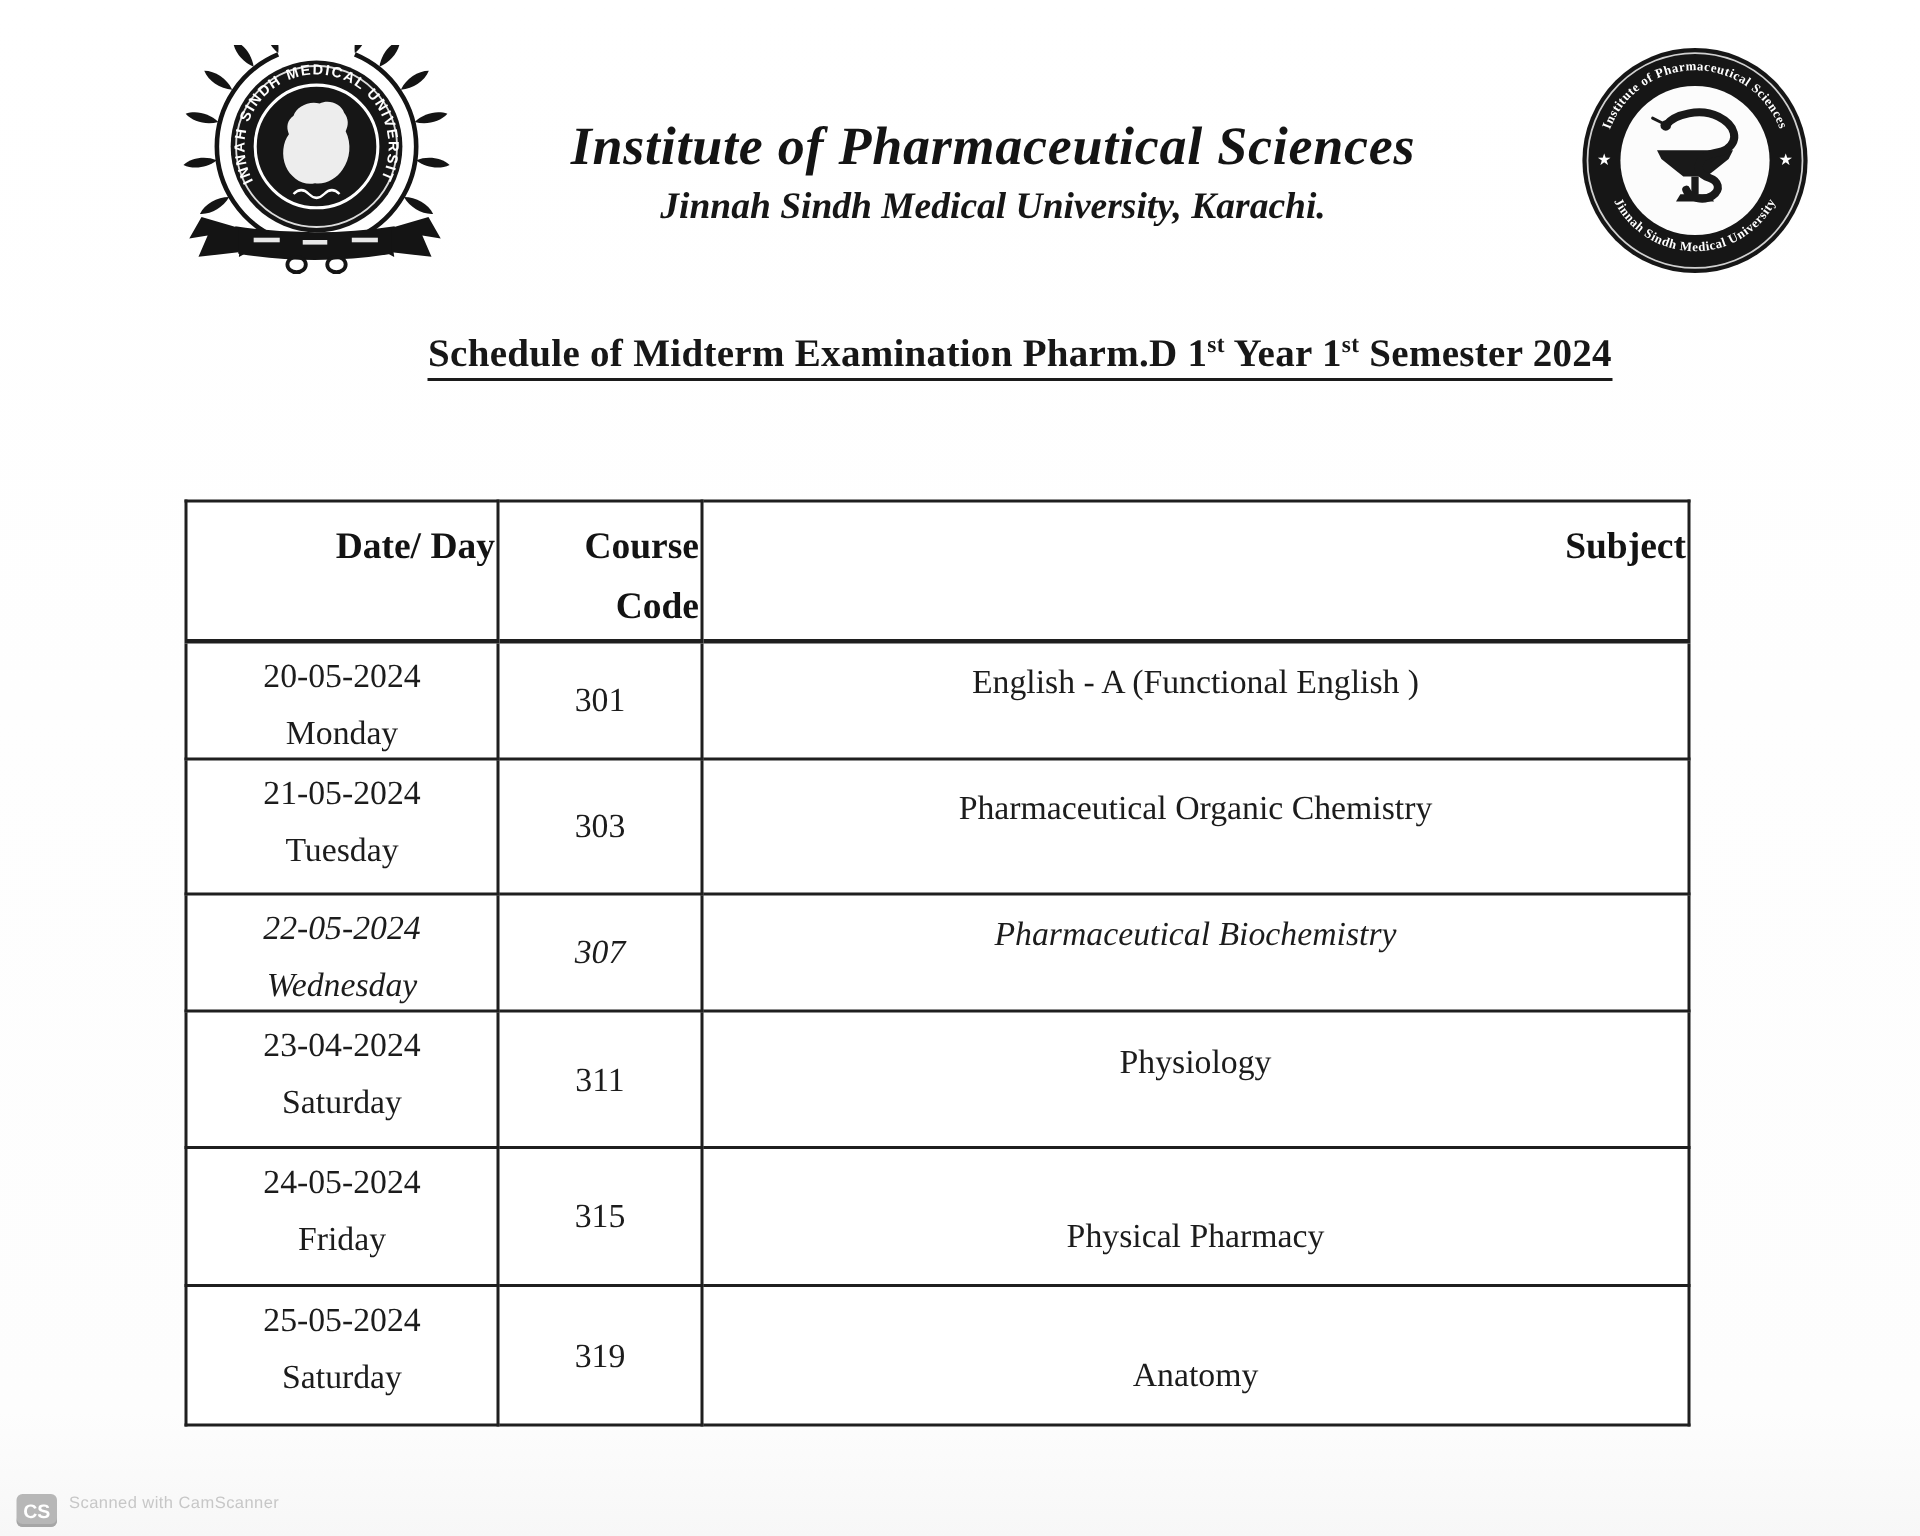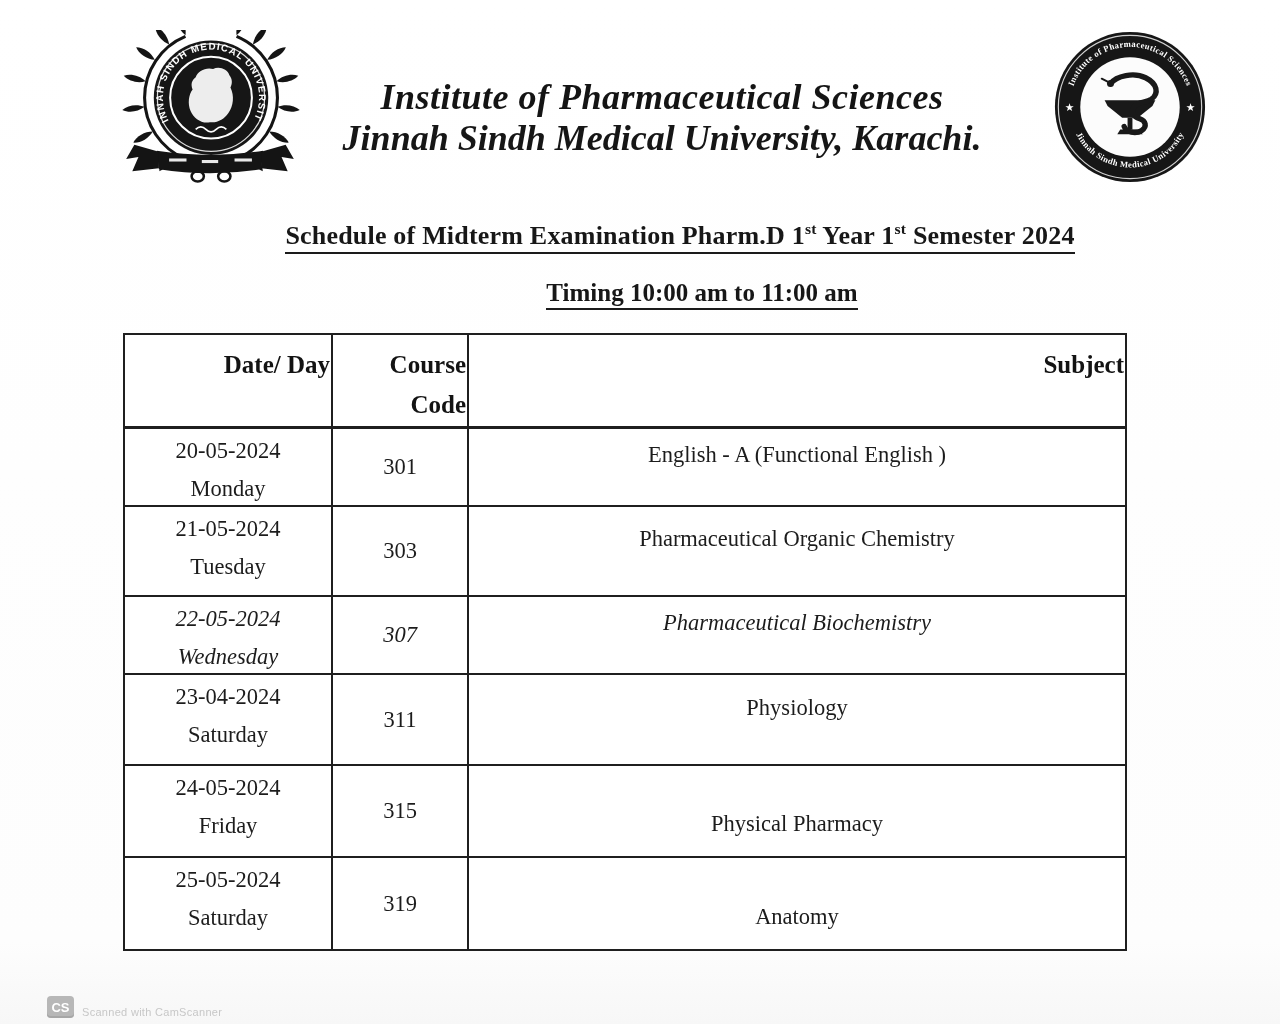--- a/index.html
+++ b/index.html
@@ -16,21 +16,21 @@
   }
   
   .crest-left{position:absolute;left:118px;top:30px;width:184px;height:168px;}
   .seal-right{position:absolute;left:1052px;top:24px;width:156px;height:166px;}
   .head-text{position:absolute;left:300px;top:76px;width:724px;text-align:center;}
   .head-text h1{
     margin:0;font-size:36px;font-weight:bold;font-style:italic;
     letter-spacing:.5px;line-height:42px;color:#141414;
   }
   .head-text h2{
-    margin:4px 0 0 0;font-size:36px;font-weight:bold;font-style:italic;
+    margin:4px 0 0 0;font-size:25px;font-weight:bold;font-style:italic;
     line-height:32px;color:#161616;
   }
   
   .doc-title{
     position:absolute;left:80px;right:0;top:221px;text-align:center;
     font-size:26px;font-weight:bold;color:#171717;letter-spacing:.2px;
   }
   .doc-timing{
     position:absolute;left:124px;right:0;top:279px;text-align:center;
     font-size:25px;font-weight:bold;color:#171717;
@@ -56,23 +56,22 @@
   }
   td.date-cell{vertical-align:top;text-align:center;line-height:30px;}
   .date-line{margin-top:6px;}
   .day-line{margin-top:8px;}
   td.code-cell{text-align:center;vertical-align:middle;}
   td.subject-cell{text-align:center;vertical-align:middle;}
   .shift-up{display:inline-block;transform:translateY(-12px);}
   .shift-down{display:inline-block;transform:translateY(13px);}
   
   .watermark{
-    position:absolute;left:11px;top:996px;display:flex;align-items:flex-end;gap:8px;
+    position:absolute;left:11px;top:996px;display:flex;align-items:flex-start;gap:8px;
     font-family:"Liberation Sans","DejaVu Sans",sans-serif;
-    margin-left:36px;
   }
   .cs-badge{
     display:inline-flex;align-items:center;justify-content:center;
     width:27px;height:22px;border-radius:4px;
     background:#b7b7b7;color:#ffffff;font-weight:bold;font-size:13px;
     box-shadow:inset 0 -2px 0 #a6a6a6;
   }
   .cs-text{color:#c7c7c7;font-size:11px;letter-spacing:.3px;}
 </style>
 </head>
@@ -160,23 +159,20 @@
         <circle cx="60" cy="56" r="3.6" fill="#191919"></circle>
         <path d="M 57,54 l -6,-3" stroke="#191919" stroke-width="2" stroke-linecap="round"></path>
       </g>
     </svg>
   </div>
 
   <div class="doc-title">
     <span class="u"><span>Schedule of Midterm Examination Pharm.D 1</span><sup>st</sup><span> Year 1</span><sup>st</sup><span> Semester 2024</span></span>
   </div>
 
-  <div class="doc-timing">
-    <span class="u">Timing 10:00 am to 11:00 am</span>
-  </div>
 
   <table class="schedule">
     <colgroup>
         <col class="c-date">
         <col class="c-code">
         <col class="c-subj">
       </colgroup>
     <thead>
       <tr style="height:79px;">
         <th>Date/ Day</th>

